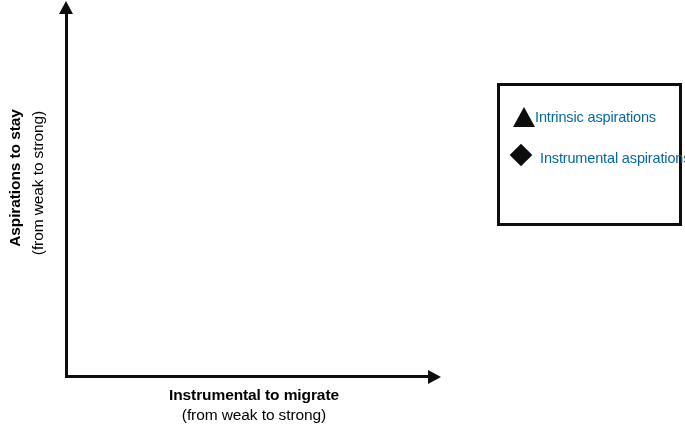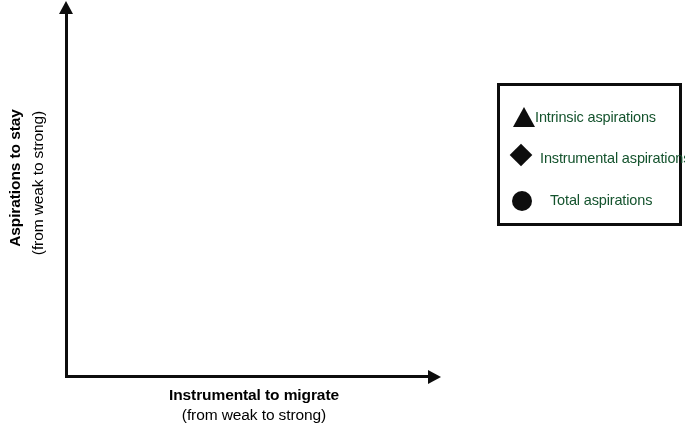--- a/index.html
+++ b/index.html
@@ -165,21 +165,21 @@
     height: 20px;
     border-radius: 50%;
     background: #0d0d0d;
   }
 
   .legend-text {
     font-size: 14.5px;
     font-weight: normal;
     white-space: nowrap;
     letter-spacing: -0.15px;
-    color: #14532d;
+    color: #0369a1;
   }
   #legend-text-0 { margin-left: -4px; }
   #legend-text-1 { margin-left: 1px; }
   #legend-text-2 { margin-left: 11px; }
 </style>
 </head>
 <body>
 
 <div id="figure">
 
@@ -204,22 +204,16 @@
       <span class="legend-text" id="legend-text-0">Intrinsic aspirations</span>
     </div>
 
     <div class="legend-row" id="legend-row-1">
       <span class="legend-marker">
         <span class="marker-diamond"></span>
       </span>
       <span class="legend-text" id="legend-text-1">Instrumental aspirations</span>
     </div>
 
-    <div class="legend-row" id="legend-row-2">
-      <span class="legend-marker">
-        <span class="marker-circle"></span>
-      </span>
-      <span class="legend-text" id="legend-text-2">Total aspirations</span>
-    </div>
 
   </div>
 
 </div>
 
 </body></html>

